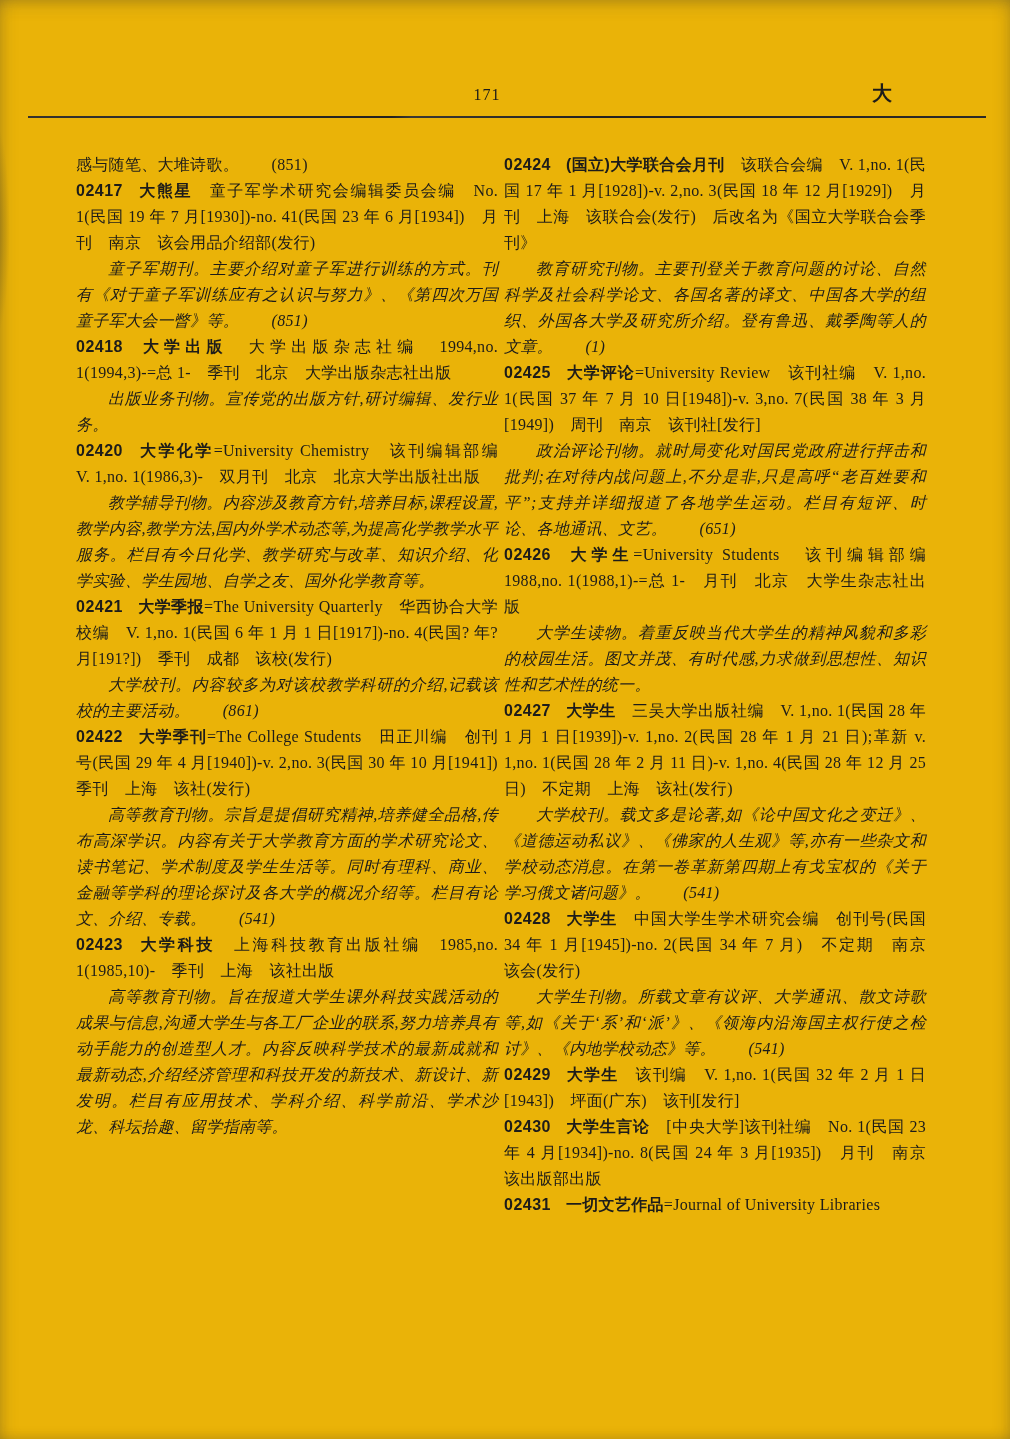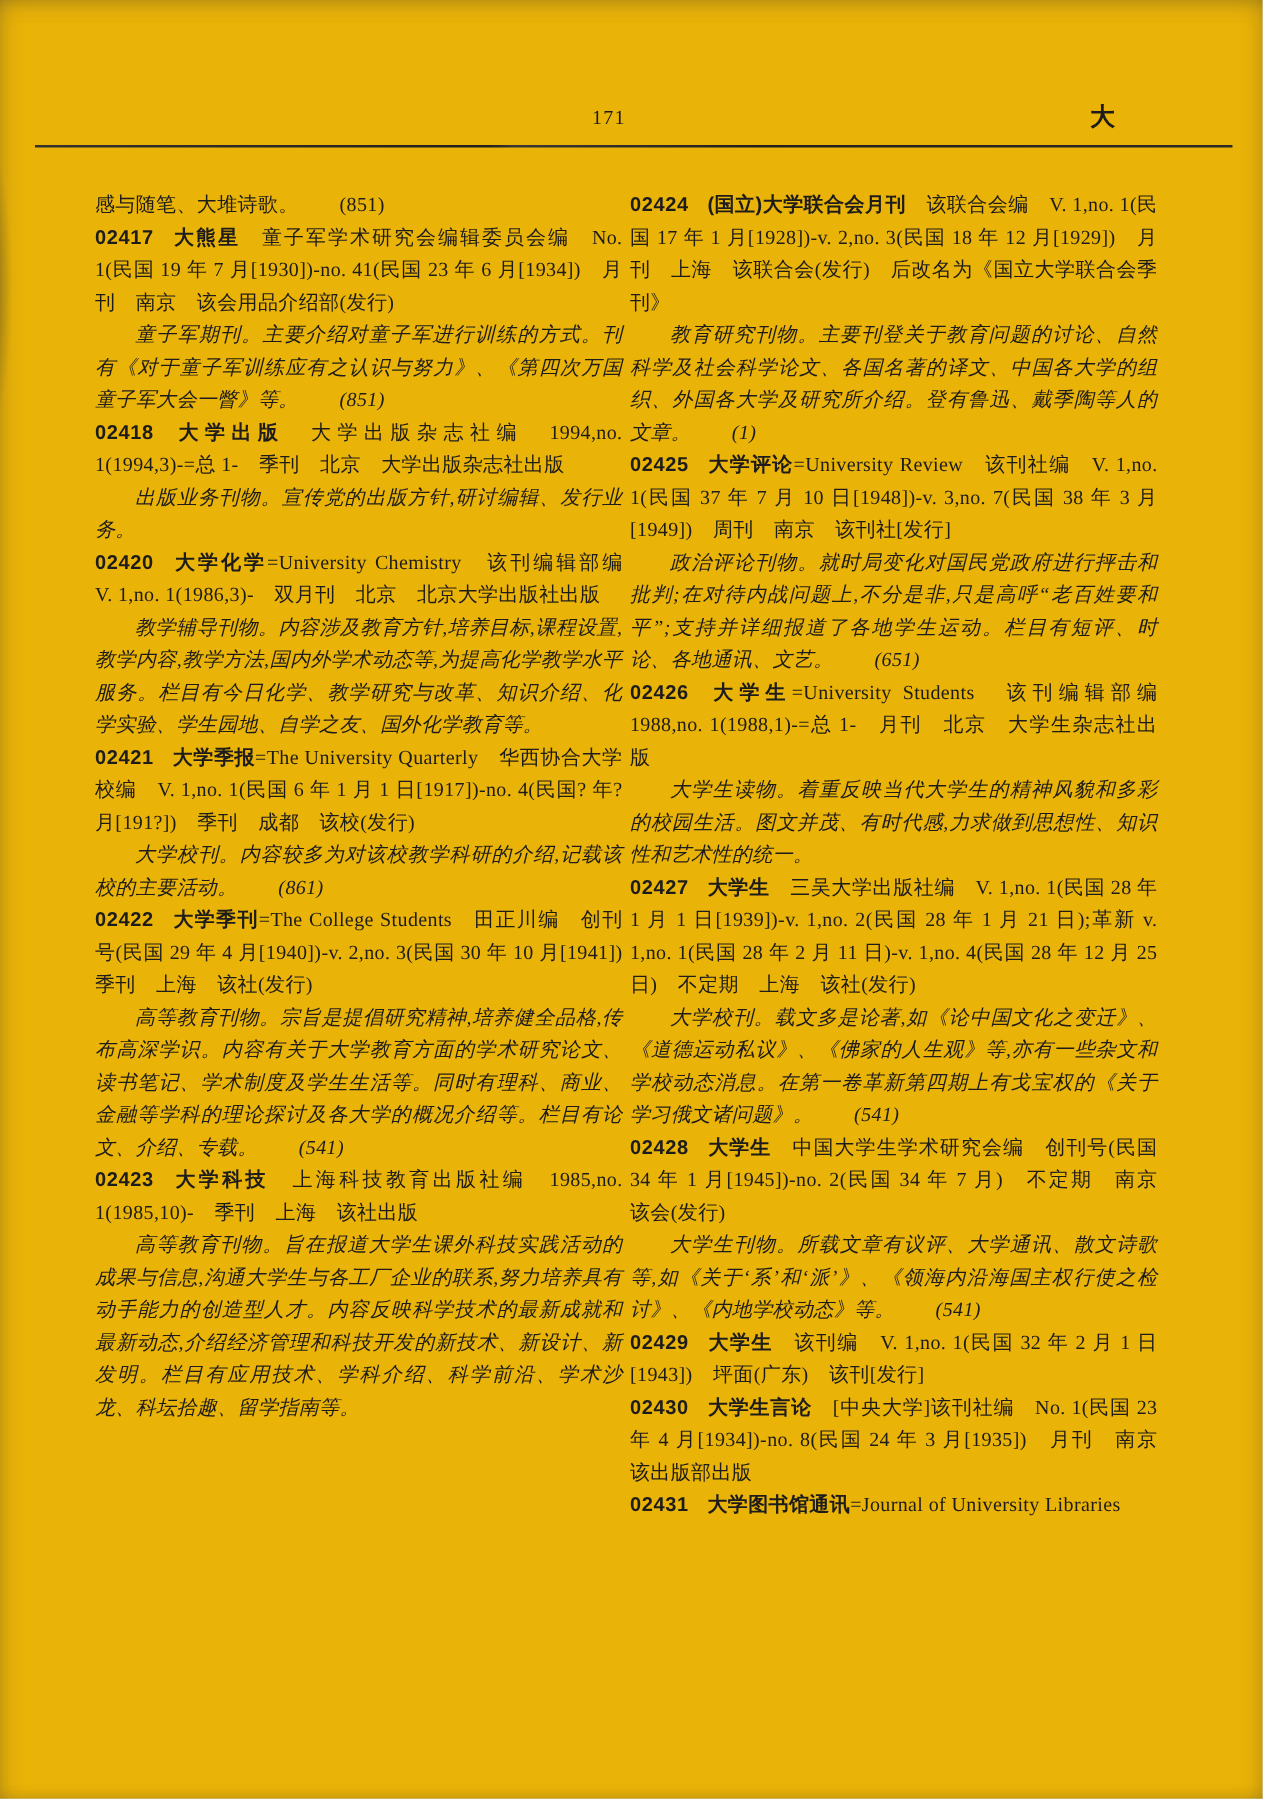--- a/index.html
+++ b/index.html
@@ -85,16 +85,16 @@
         <p class="para head"><span class="num">02425</span><span class="title">大学评论</span><span class="rest">=University Review　该刊社编　V. 1,no. 1(民国 37 年 7 月 10 日[1948])-v. 3,no. 7(民国 38 年 3 月[1949])　周刊　南京　该刊社[发行]</span></p>
         <p class="para desc">政治评论刊物。就时局变化对国民党政府进行抨击和批判;在对待内战问题上,不分是非,只是高呼“老百姓要和平”;支持并详细报道了各地学生运动。栏目有短评、时论、各地通讯、文艺。　　(651)</p>
         <p class="para head"><span class="num">02426</span><span class="title">大学生</span><span class="rest">=University Students　该刊编辑部编　1988,no. 1(1988,1)-=总 1-　月刊　北京　大学生杂志社出版</span></p>
         <p class="para desc">大学生读物。着重反映当代大学生的精神风貌和多彩的校园生活。图文并茂、有时代感,力求做到思想性、知识性和艺术性的统一。</p>
         <p class="para head"><span class="num">02427</span><span class="title">大学生</span><span class="rest">　三吴大学出版社编　V. 1,no. 1(民国 28 年 1 月 1 日[1939])-v. 1,no. 2(民国 28 年 1 月 21 日);革新 v. 1,no. 1(民国 28 年 2 月 11 日)-v. 1,no. 4(民国 28 年 12 月 25 日)　不定期　上海　该社(发行)</span></p>
         <p class="para desc">大学校刊。载文多是论著,如《论中国文化之变迁》、《道德运动私议》、《佛家的人生观》等,亦有一些杂文和学校动态消息。在第一卷革新第四期上有戈宝权的《关于学习俄文诸问题》。　　(541)</p>
         <p class="para head"><span class="num">02428</span><span class="title">大学生</span><span class="rest">　中国大学生学术研究会编　创刊号(民国 34 年 1 月[1945])-no. 2(民国 34 年 7 月)　不定期　南京　该会(发行)</span></p>
         <p class="para desc">大学生刊物。所载文章有议评、大学通讯、散文诗歌等,如《关于‘系’和‘派’》、《领海内沿海国主权行使之检讨》、《内地学校动态》等。　　(541)</p>
         <p class="para head"><span class="num">02429</span><span class="title">大学生</span><span class="rest">　该刊编　V. 1,no. 1(民国 32 年 2 月 1 日[1943])　坪面(广东)　该刊[发行]</span></p>
         <p class="para head"><span class="num">02430</span><span class="title">大学生言论</span><span class="rest">　[中央大学]该刊社编　No. 1(民国 23 年 4 月[1934])-no. 8(民国 24 年 3 月[1935])　月刊　南京　该出版部出版</span></p>
-        <p class="para head"><span class="num">02431</span><span class="title">大学图书馆通讯</span><span class="rest">=Journal of University Libraries</span></p>
+        <p class="para head"><span class="num">02431</span><span class="title">一切文艺作品</span><span class="rest">=Journal of University Libraries</span></p>
       </div>
   </div>
 </div>
 
 </body></html>

